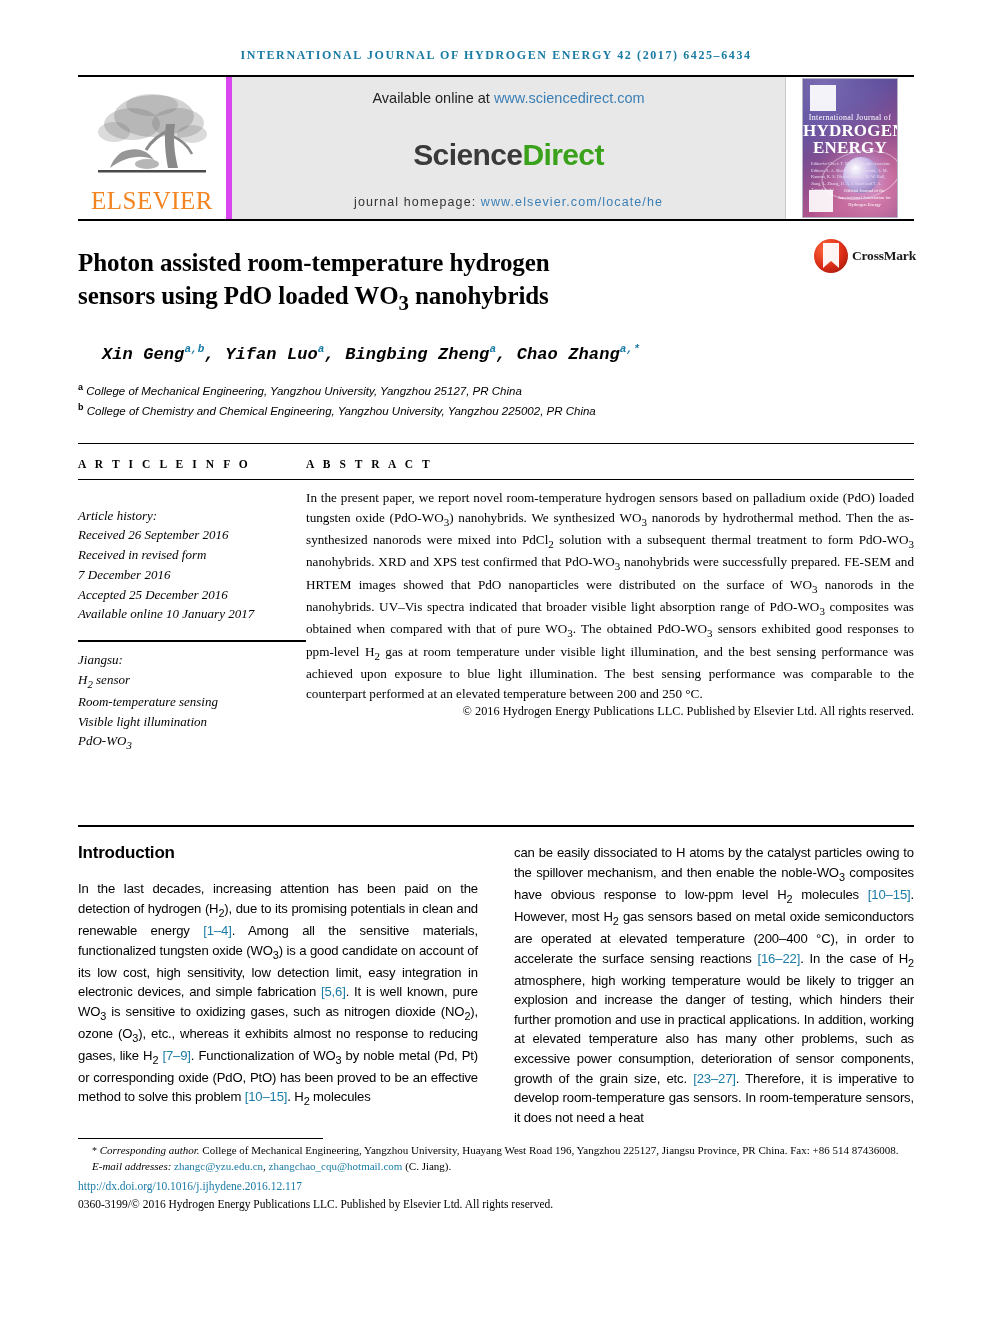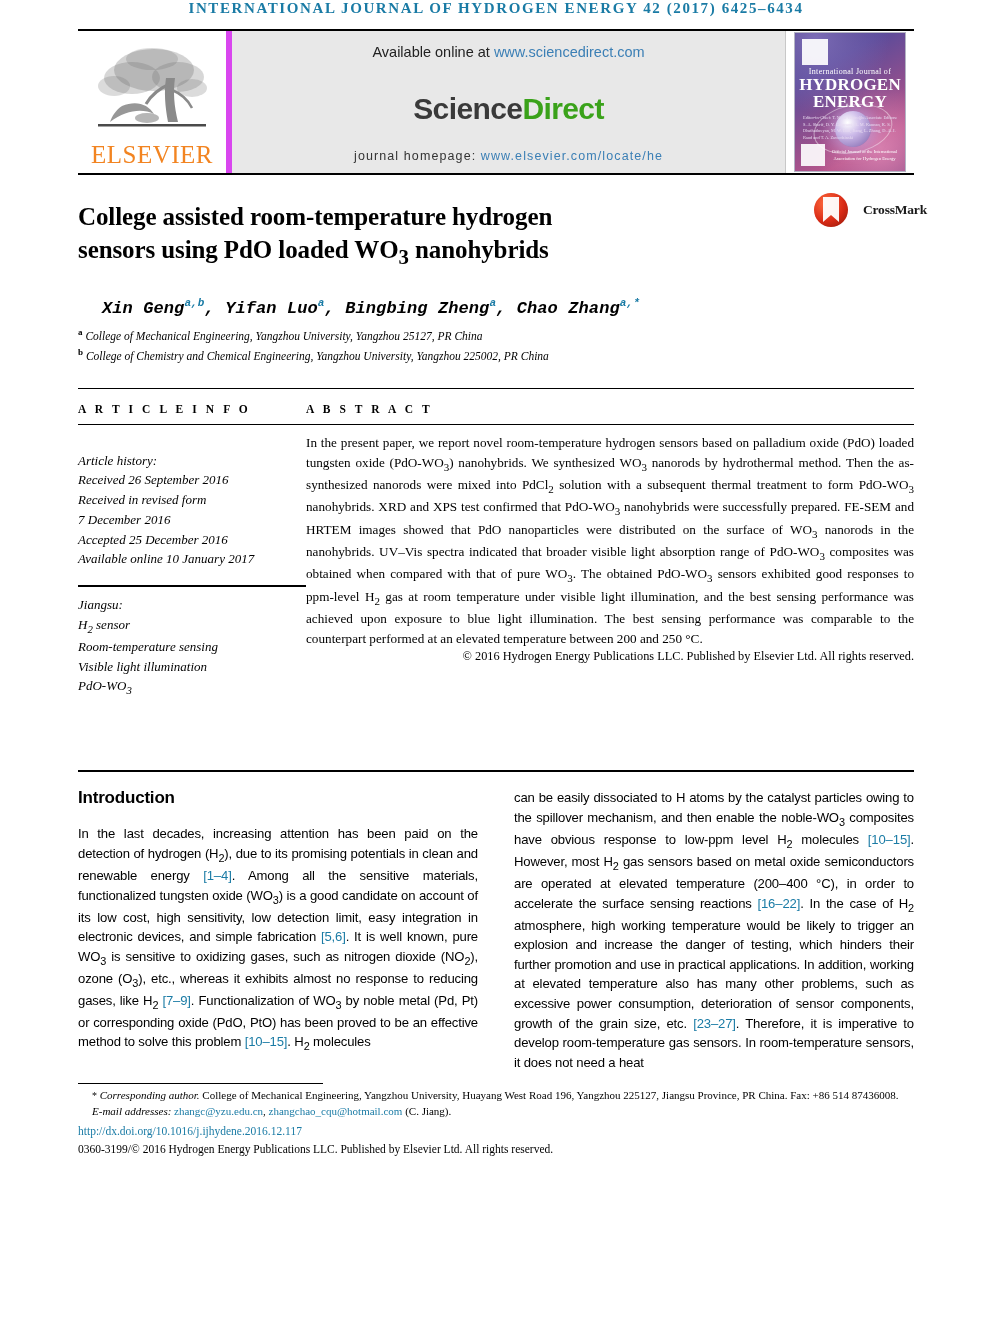--- a/index.html
+++ b/index.html
@@ -14,24 +14,25 @@
     overflow: hidden;
   }
 
   .page { position: relative; width: 992px; height: 1323px; padding: 0 78px; }
 
   
   .running-head {
     text-align: center;
     color: #1a7ba5;
     font-family: "Liberation Serif", serif;
-    font-size: 15px;
+    font-size: 12px;
     letter-spacing: 1.6px;
     font-weight: bold;
     font-variant: small-caps;
+    padding-top: 48px;
     white-space: nowrap;
   }
   .rule-top { border-top: 2px solid #000; margin-top: 12px; }
 
   
   .masthead { display:flex; align-items:stretch; height: 142px; }
   .elsevier-box {
     width: 148px; flex: 0 0 148px; display:flex; flex-direction:column;
     align-items:center; justify-content:flex-end; padding-bottom: 6px; background:#fff;
   }
@@ -56,21 +57,21 @@
   }
   .sd-logo .sci { color:#3a3a3a; }
   .sd-logo .dir { color:#3aa21a; }
   .jhome {
     font-family: "Liberation Sans", sans-serif; font-size: 12.5px; letter-spacing:1.1px; color:#333;
   }
   .jhome a { color:#3b7fb5; text-decoration:none; }
   .cover-box { width: 128px; flex: 0 0 128px; display:flex; align-items:center; justify-content:center; }
 
   
-  .cover { width:112px; height:140px; position:relative; overflow:hidden;
+  .cover { width:96px; height:140px; position:relative; overflow:hidden;
            background: linear-gradient(150deg,#4a3f86 0%, #5b4b9a 25%, #8f4f8e 55%, #b8558b 78%, #8c4b86 100%);
            border:1px solid #b4b4c4; }
   .cover .blob { position:absolute; border-radius:50%; }
   .cover .b1 { width:150px;height:150px;left:-55px;top:-70px;background:radial-gradient(circle,#7b6bb5 0%,rgba(123,107,181,0) 70%); }
   .cover .b2 { width:130px;height:130px;right:-40px;top:50px;background:radial-gradient(circle,#d77fae 0%,rgba(215,127,174,0) 70%); }
   .cover .sphere { width:36px;height:36px;left:40px;top:78px;background:radial-gradient(circle at 35% 32%,#ffffff 0%,#cbb9e8 40%,#7a5fa8 100%); box-shadow:0 0 12px 5px rgba(190,160,220,.55); }
   .cover .ring { position:absolute;left:18px;top:72px;width:80px;height:48px;border:1px solid rgba(255,255,255,.45);border-radius:50%;transform:rotate(-12deg); }
   .cover-els { position:absolute; left:7px; top:6px; width:26px; height:26px; background:#fff; opacity:.92; }
   .cover-ttl { position:absolute; left:0; right:0; top:34px; text-align:center; color:#fff;
                font-family:"Liberation Serif", serif; }
@@ -85,39 +86,39 @@
   .titleblock { padding-top: 26px; position: relative; }
   h1.paper-title {
     font-family: "Liberation Serif", serif;
     font-weight: bold;
     font-size: 25px;
     line-height: 1.30;
     margin: 0;
     max-width: 660px;
     letter-spacing: -0.1px;
   }
-  .crossmark { position:absolute; right: 0; top: 18px; width: 100px; display:flex; align-items:center; gap:15px; }
+  .crossmark { position:absolute; right: 0; top: 18px; width: 100px; display:flex; align-items:center; gap:4px; }
   .cm-circle { width:34px;height:34px;border-radius:50%;
      background: radial-gradient(circle at 35% 30%, #ff6a3d 0%, #d92b16 55%, #8d1608 100%);
      position:relative; flex:0 0 34px; }
   .cm-circle::after {
     content:""; position:absolute; left:9px; top:4px; width:16px; height:25px; background:#ffffff;
     clip-path: polygon(0 0, 100% 0, 100% 100%, 50% 72%, 0 100%);
     opacity:.95;
   }
   .cm-label { font-family:"Liberation Serif", serif; font-weight:bold; font-size:13.5px; color:#1a1a1a; letter-spacing:-.2px;}
 
   .authors {
     font-family:Liberation Mono, monospace; font-style: italic; font-weight:bold;
     font-size: 17px; margin-top: 26px; letter-spacing:.1px;margin-left:24px;
   }
   .authors sup { color:#1a7ba5; font-size: 11px; font-style:italic; }
   .affil {
-    font-family:Liberation Serif, serif; font-style: italic; font-size: 11.5px;
-    margin-top: 9px; line-height: 1.55;
+    font-family:Liberation Sans, sans-serif; font-style: italic; font-size: 11.5px;
+    margin-top: 18px; line-height: 1.55;
   }
   .affil sup { font-style:normal; font-weight:bold; font-size:9px;}
 
   
   .rule-mid { border-top: 1px solid #000; margin-top: 22px; }
   .infoarea { display:flex; padding-top: 14px; }
   .col-info { width: 228px; flex:0 0 228px; }
   .col-abs  { flex:1 1 auto; }
   .sec-head {
     font-family:"Liberation Serif", serif; font-size: 11.5px; font-weight:bold;
@@ -224,21 +225,21 @@
         <div class="cover-hee"></div>
         <div class="cover-foot">Official Journal of the International Association for Hydrogen Energy</div>
       </div>
     </div>
 
   </div>
   <div class="rule-bot"></div>
 
   <div class="titleblock">
     <h1 class="paper-title">
-      <span>College assisted room-temperature hydrogen</span><br>
+      <span>Photon assisted room-temperature hydrogen</span><br>
       <span>sensors using PdO loaded WO</span><sub>3</sub><span> nanohybrids</span>
     </h1>
 
     <div class="crossmark">
       <div class="cm-circle"></div>
       <div class="cm-label">CrossMark</div>
     </div>
 
     <div class="authors">
       <span>Xin Geng</span><sup>a,b</sup>,

